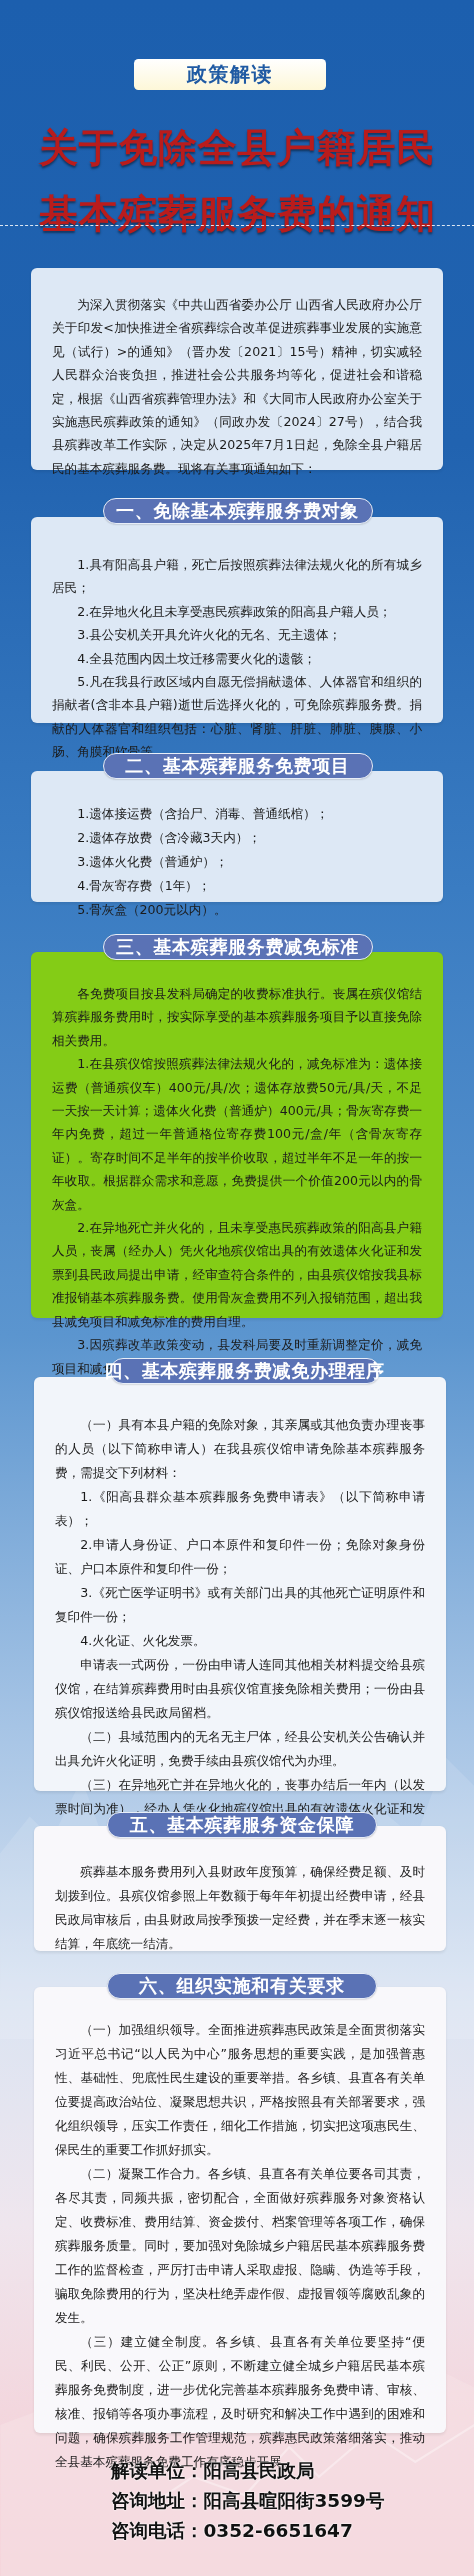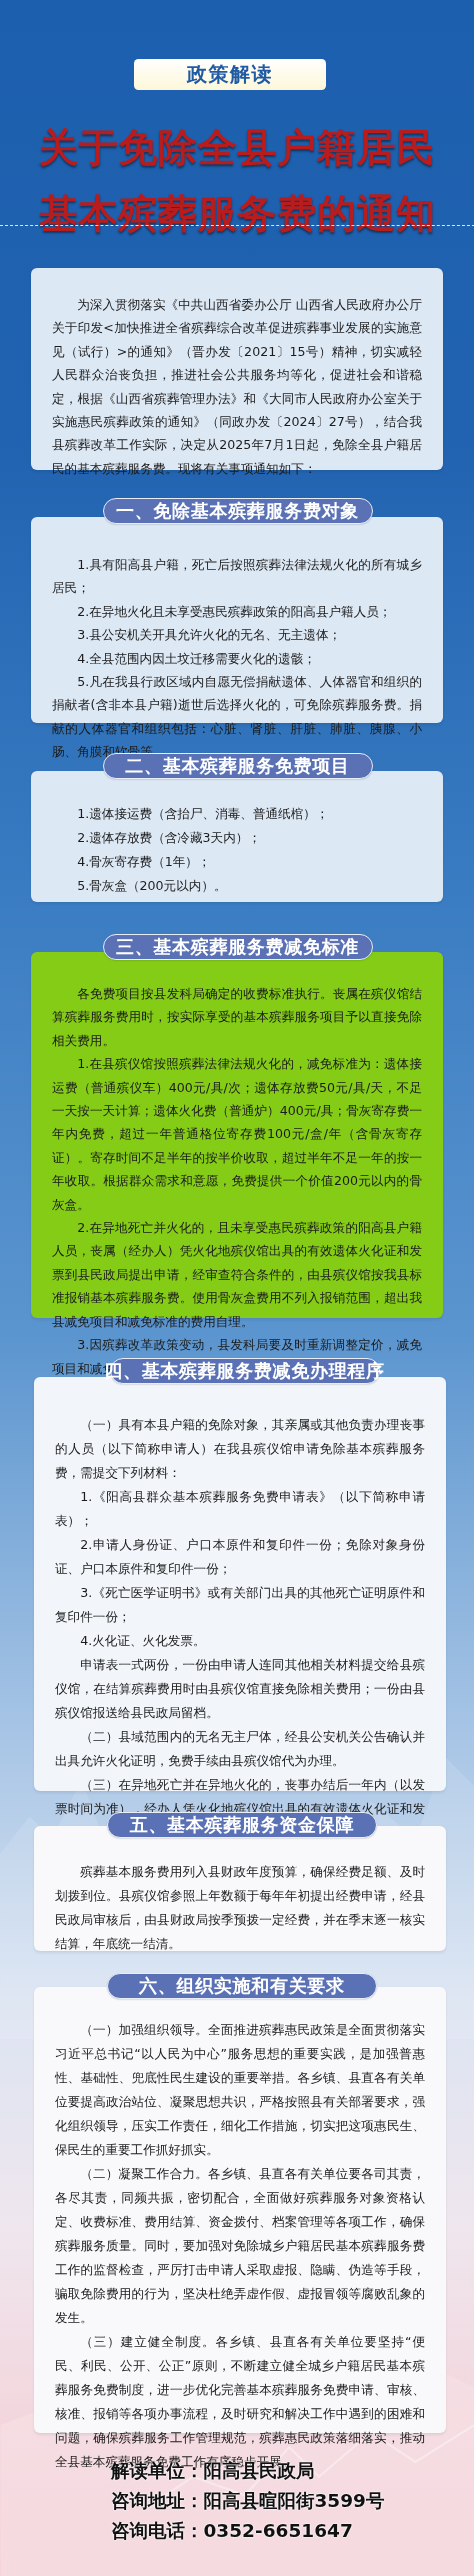--- a/index.html
+++ b/index.html
@@ -105,20 +105,21 @@
       <p>4.全县范围内因土坟迁移需要火化的遗骸；</p>
       <p>5.凡在我县行政区域内自愿无偿捐献遗体、人体器官和组织的捐献者(含非本县户籍)逝世后选择火化的，可免除殡葬服务费。捐献的人体器官和组织包括：心脏、肾脏、肝脏、肺脏、胰腺、小肠、角膜和软骨等。</p>
     </div>
   </div>
 
   <div class="pill" style="top:753px;width:270px;">二、基本殡葬服务免费项目</div>
   <div class="card" style="top:771px;height:131px;">
     <div class="body" style="padding-top:31px;line-height:24px;">
       <p>1.遗体接运费（含抬尸、消毒、普通纸棺）；</p>
       <p>2.遗体存放费（含冷藏3天内）；</p>
+      <p>3.遗体火化费（普通炉）；</p>
       <p>4.骨灰寄存费（1年）；</p>
       <p>5.骨灰盒（200元以内）。</p>
     </div>
   </div>
 
   <div class="pill" style="top:934px;width:270px;">三、基本殡葬服务费减免标准</div>
   <div class="card light" style="top:952px;height:366px;">
     <div class="body" style="padding-top:30px;">
       <p>各免费项目按县发科局确定的收费标准执行。丧属在殡仪馆结算殡葬服务费用时，按实际享受的基本殡葬服务项目予以直接免除相关费用。</p>
       <p>1.在县殡仪馆按照殡葬法律法规火化的，减免标准为：遗体接运费（普通殡仪车）400元/具/次；遗体存放费50元/具/天，不足一天按一天计算；遗体火化费（普通炉）400元/具；骨灰寄存费一年内免费，超过一年普通格位寄存费100元/盒/年（含骨灰寄存证）。寄存时间不足半年的按半价收取，超过半年不足一年的按一年收取。根据群众需求和意愿，免费提供一个价值200元以内的骨灰盒。</p>

